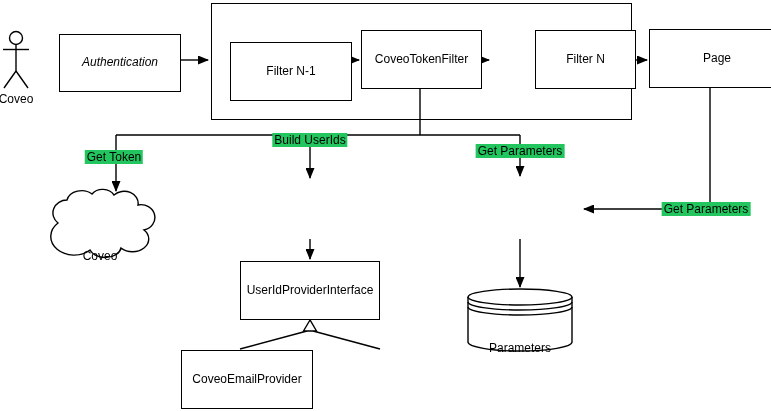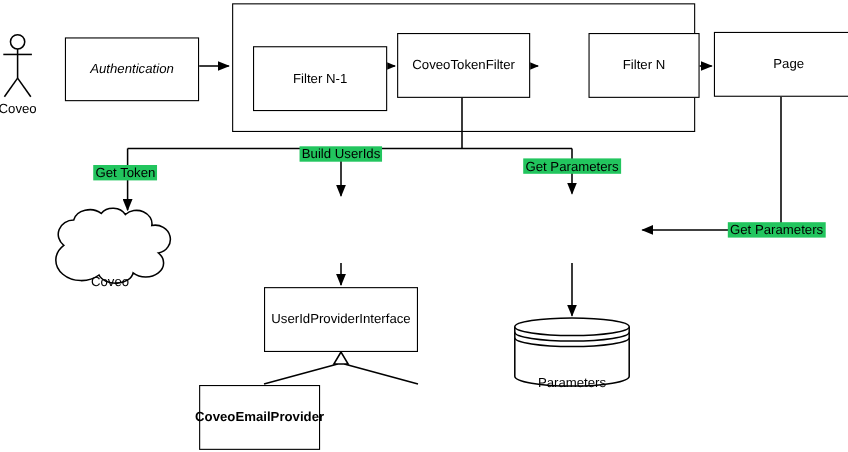--- a/index.html
+++ b/index.html
@@ -111,21 +111,21 @@
   <div class="node" style="left:361px;top:30px;width:121px;height:59px;">CoveoTokenFilter</div>
 
   <div class="node" style="left:491px;top:30px;width:101px;height:59px;margin-left:44px;">Filter N</div>
 
   <div class="node" style="left:649px;top:29px;width:136px;height:59px;">Page</div>
 
 
 
   <div class="node" style="left:240px;top:261px;width:140px;height:59px;">UserIdProviderInterface</div>
 
-  <div class="node" style="left:181px;top:350px;width:110px;height:59px;font-weight:bold;">CoveoEmailProvider</div>
+  <div class="node" style="left:181px;top:350px;width:132px;height:59px;">CoveoEmailProvider</div>
 
 
   <div class="shape-label" style="left:16px;top:99px;">Coveo</div>
 
   <div class="shape-label" style="left:100px;top:221px;margin-top:35px;">Coveo</div>
 
   <div class="shape-label" style="left:520px;top:348px;">Parameters</div>
 
   <div class="edge-label" style="left:114px;top:157px;">Get Token</div>
 

